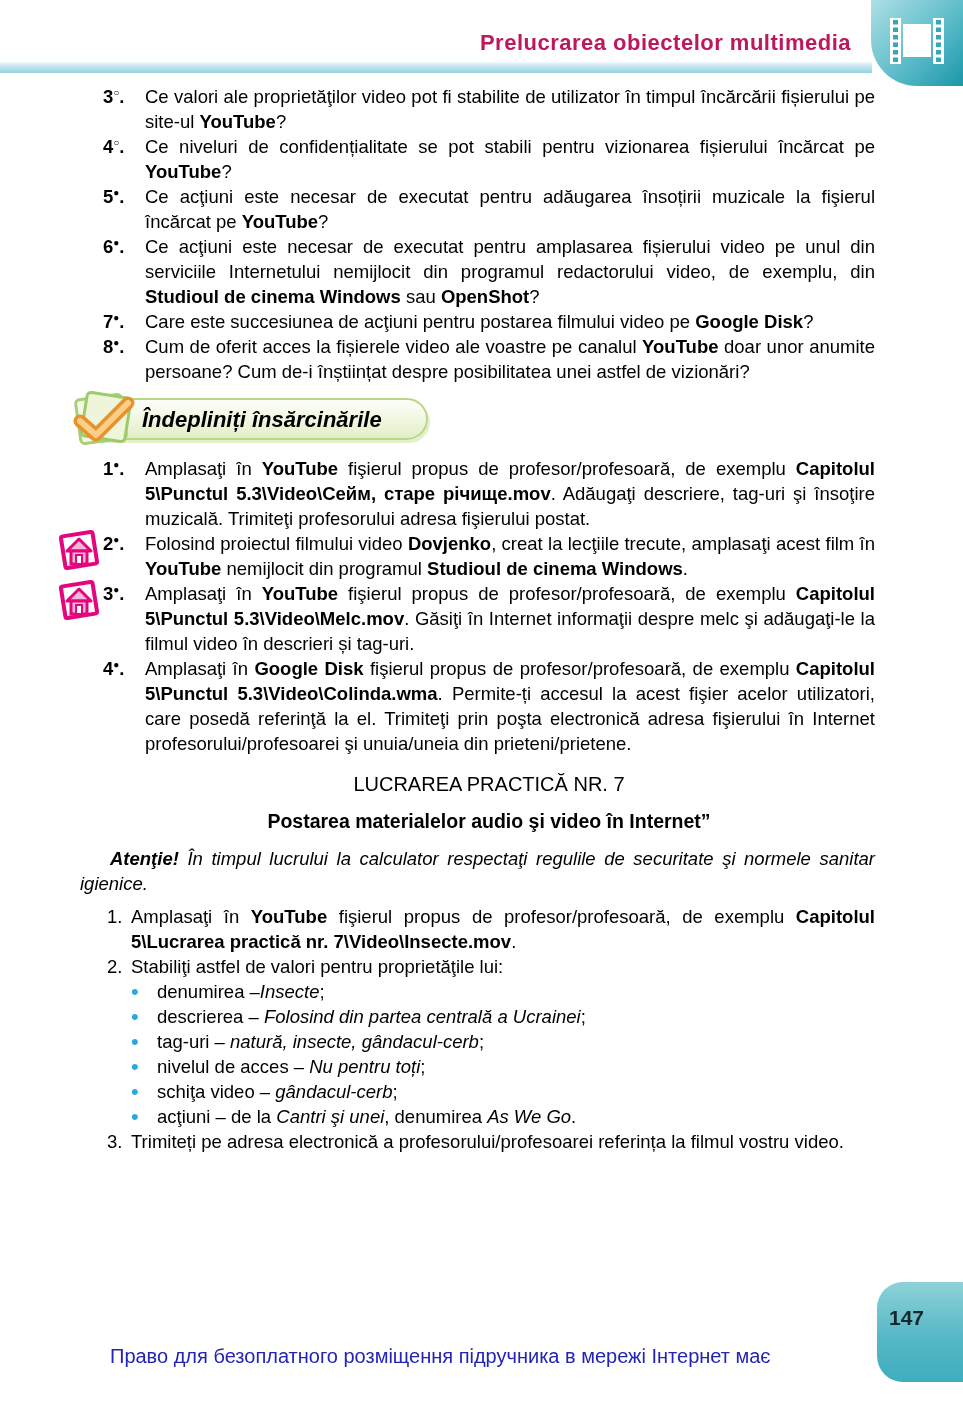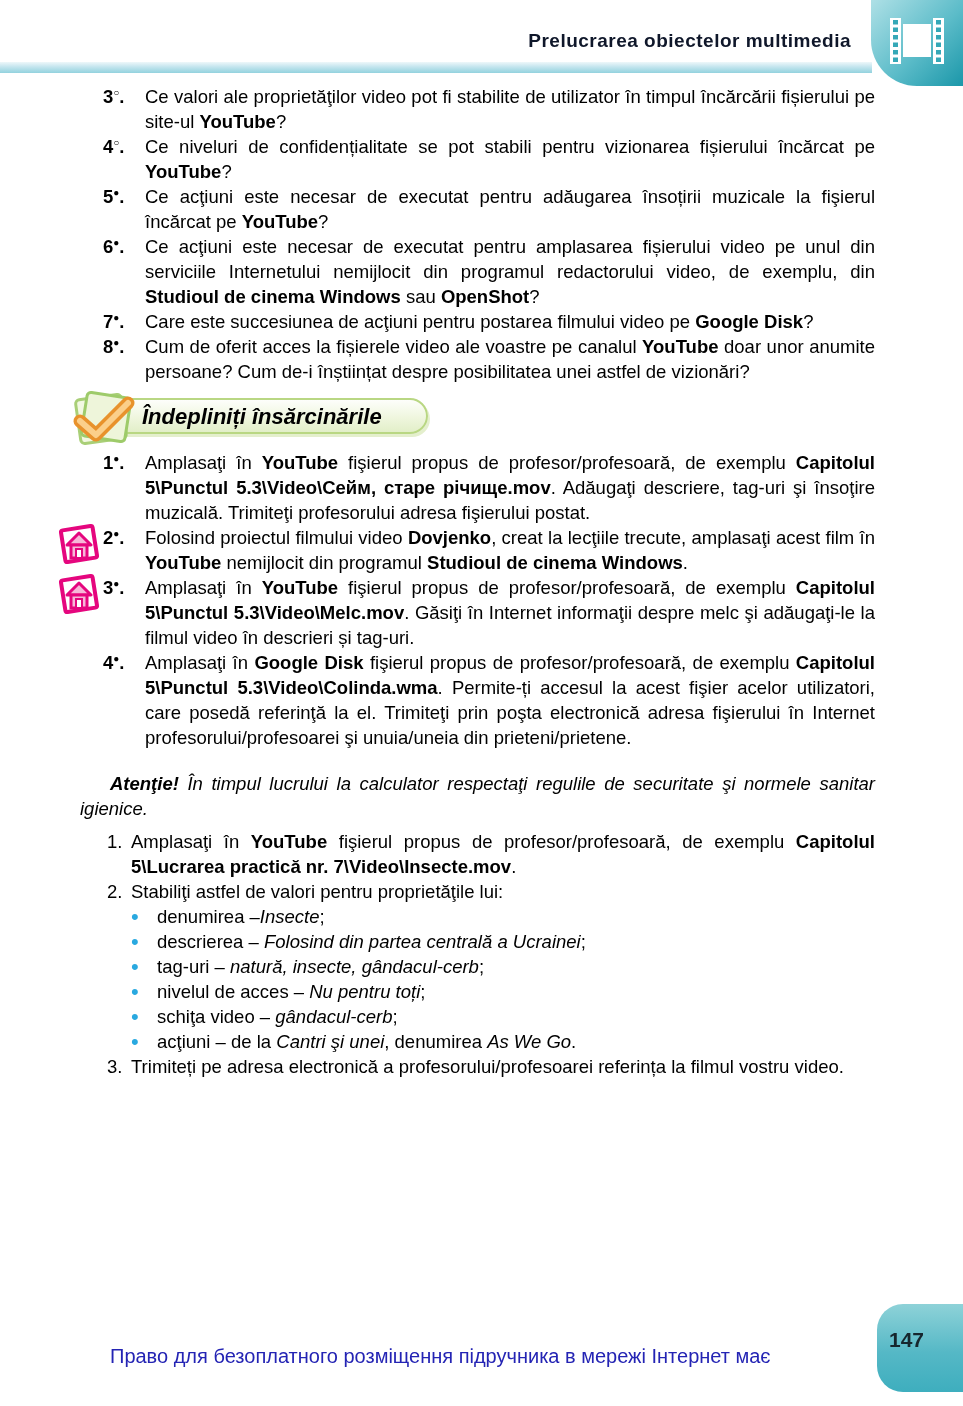--- a/index.html
+++ b/index.html
@@ -6,65 +6,65 @@
   body{
     width:963px;height:1406px;position:relative;background:#ffffff;
     font-family:"Liberation Sans", sans-serif;color:#000;overflow:hidden;
   }
   .b{font-weight:bold;}
   .i{font-style:italic;text-align:center;}
   sup{vertical-align:super;font-size:10px;line-height:0;}
 
   
   .header-title{
-    position:absolute;top:30px;right:112px;font-size:19px;font-weight:bold;
-    color:#0f172a;letter-spacing:.5px;
+    position:absolute;top:30px;right:112px;font-size:22px;font-weight:bold;
+    color:#be185d;letter-spacing:.5px;
   }
   .header-rule{
     position:absolute;top:62px;left:0;width:872px;height:11px;
     background:linear-gradient(to bottom,#eef7fa 0%,#c3e5ee 45%,#93d2de 100%);
   }
   .corner-top{
     position:absolute;top:0;right:0;width:92px;height:86px;
     border-bottom-left-radius:46px;
     background:linear-gradient(135deg,#aee0e6 0%,#5cbcc9 55%,#1b97a9 100%);
     display:flex;align-items:center;justify-content:center;
   }
   .corner-bottom{
-    position:absolute;right:0;bottom:14px;width:86px;height:88px;
+    position:absolute;right:0;bottom:24px;width:86px;height:100px;
     border-top-left-radius:26px;border-bottom-left-radius:26px;
     background:linear-gradient(to bottom,#8ed2d8 0%,#55b8c6 55%,#3eaebe 100%);
     box-sizing:border-box;padding:24px 0 0 12px;
   }
   .page-num{font-weight:bold;font-size:21px;color:#16272e;}
 
   
   .content{position:absolute;left:103px;top:84px;width:772px;font-size:18.5px;line-height:25px;}
 
   .q-item,.t-item{display:flex;position:relative;}
   .mk{width:42px;flex:none;font-weight:bold;}
   .q-body,.t-body{flex:1;text-align:justify;}
 
   
   .banner{
-    position:relative;margin:14px 0 16px -25px;width:350px;height:36px;
+    position:relative;margin:14px 0 16px -25px;width:350px;height:42px;
     border:2px solid #b9d783;border-radius:24px;
     background:linear-gradient(to bottom,#fdfefb 0%,#eff6de 55%,#e2efc8 100%);
     box-shadow:2px 3px 0 #e4efcd;
     display:flex;align-items:center;box-sizing:border-box;padding-left:62px;
   }
   .banner-label{font-size:22px;font-weight:bold;font-style:italic;}
   .banner-icon{position:absolute;left:-16px;top:-11px;}
 
   .home-badge{position:absolute;left:-46px;top:-5px;}
 
   
   .pw-title{margin-top:16px;text-align:center;font-size:20px;}
   .pw-sub{margin-top:12px;text-align:center;font-size:19.5px;font-weight:bold;}
-  .attention{margin:21px 0 8px -23px;width:795px;text-align:justify;text-indent:30px;}
+  .attention{margin:12px 0 8px -23px;width:795px;text-align:justify;text-indent:30px;}
 
   .s-item{display:flex;margin-left:4px;}
   .s-mk{width:24px;flex:none;}
   .s-body{flex:1;text-align:justify;}
   .bullet-row{display:flex;margin-left:28px;}
   .b-dot{width:26px;flex:none;color:#29a9e0;font-size:22px;line-height:25px;}
   .b-text{flex:1;}
 
   
   .footer{position:absolute;left:110px;top:1346px;font-size:20px;line-height:21px;color:#2424b4;}
@@ -167,20 +167,22 @@
       </span>
       <span class="mk"><span>3</span><sup>●</sup><span>.</span></span>
       <div class="t-body"><span>Amplasaţi în </span><span class="b">YouTube</span><span> fişierul propus de profesor/profesoară, de exemplu </span><span class="b">Capitolul 5\Punctul 5.3\Video\Melc.mov</span><span>. Găsiţi în Internet informaţii despre melc şi adăugaţi-le la filmul video în descrieri și tag-uri.</span></div>
     </div>
     <div class="t-item">
       <span class="mk"><span>4</span><sup>●</sup><span>.</span></span>
       <div class="t-body"><span>Amplasaţi în </span><span class="b">Google Disk</span><span> fişierul propus de profesor/profesoară, de exemplu </span><span class="b">Capitolul 5\Punctul 5.3\Video\Colinda.wma</span><span>. Permite-ți accesul la acest fişier acelor utilizatori, care posedă referinţă la el. Trimiteţi prin poşta electronică adresa fişierului în Internet profesorului/profesoarei şi unuia/uneia din prieteni/prietene.</span></div>
     </div>
   </div>
 
+  <div class="pw-title">LUCRAREA PRACTICĂ NR. 7</div>
+  <div class="pw-sub">Postarea materialelor audio şi video în Internet”</div>
   <div class="attention"><span class="b i">Atenţie!</span><span class="i"> În timpul lucrului la calculator respectaţi regulile de securitate şi normele sanitar igienice.</span></div>
 
   <div>
     <div class="s-item">
       <span class="s-mk"><span>1.</span></span>
       <div class="s-body"><span>Amplasaţi în </span><span class="b">YouTube</span><span> fişierul propus de profesor/profesoară, de exemplu </span><span class="b">Capitolul 5\Lucrarea practică nr. 7\Video\Insecte.mov</span><span>.</span></div>
     </div>
     <div class="s-item">
       <span class="s-mk"><span>2.</span></span>
       <div class="s-body"><span>Stabiliţi astfel de valori pentru proprietăţile lui:</span></div>

